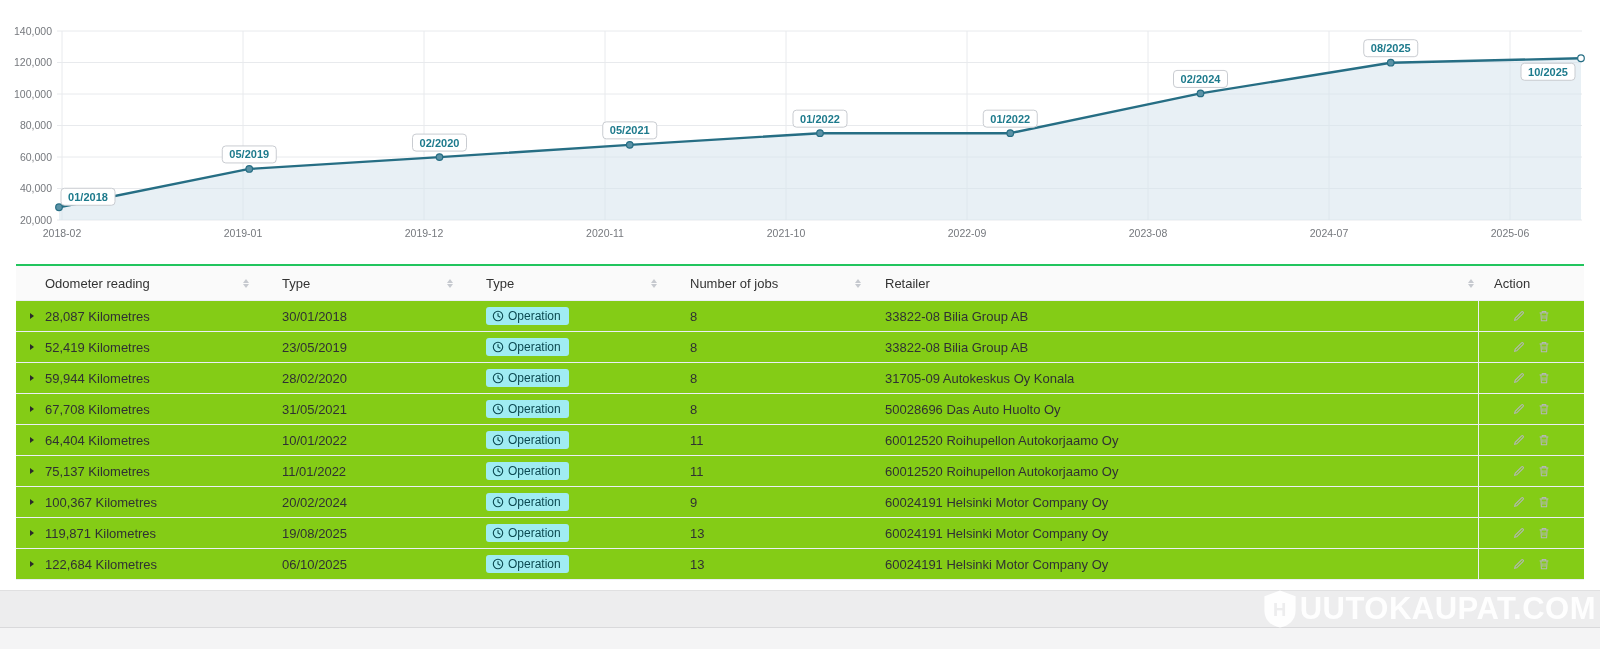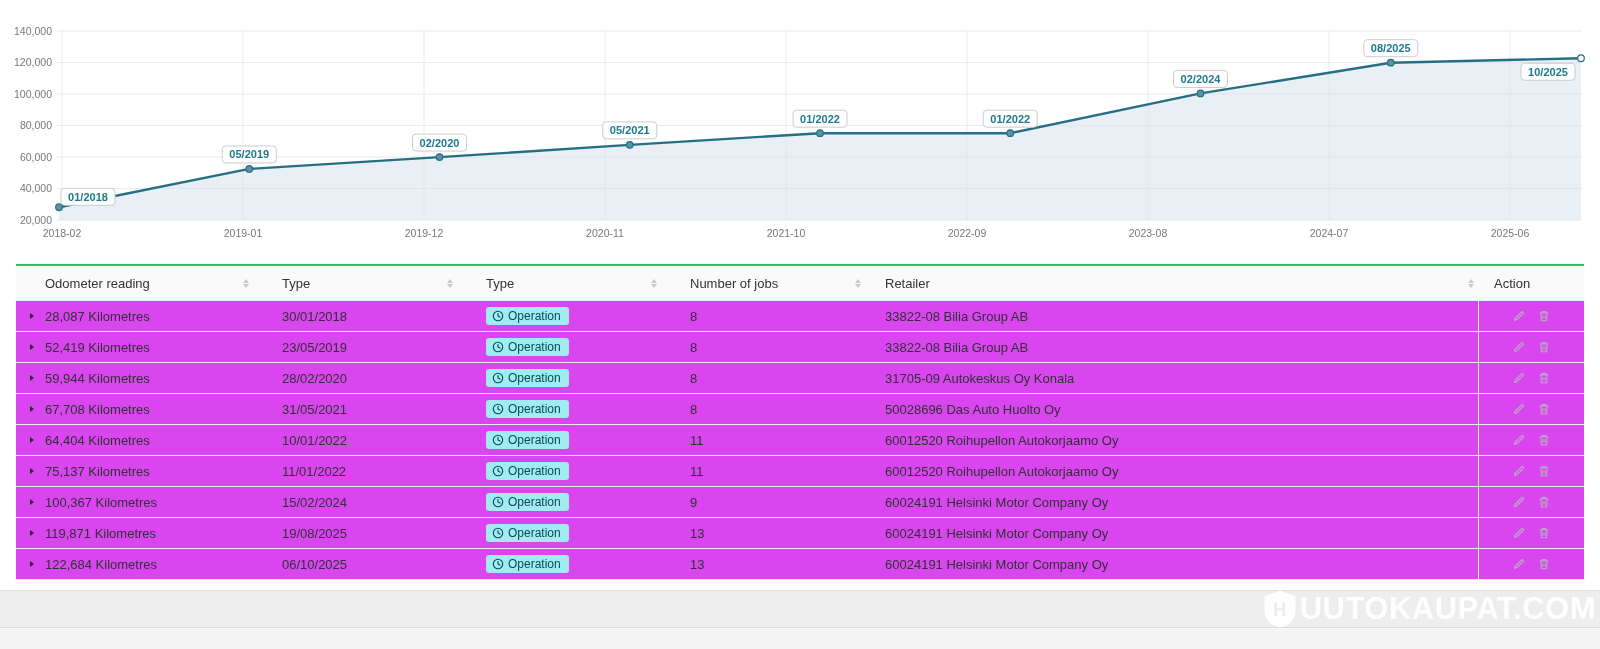--- a/index.html
+++ b/index.html
@@ -15,21 +15,21 @@
   .table{
     margin:18px 16px 0 16px;
     border-top:2px solid #22c55e;
     font-size:13px;color:#303133;
   }
   .tr{
     display:grid;
     grid-template-columns:237px 204px 204px 204px 613px 106px;
     align-items:center;
     border-bottom:1px solid #ebeef5;
-    background:#d946ef;
+    background:#84cc16;
     height:30px;
   }
   .tr.head{
     background:#fafafa;height:34px;font-weight:500;color:#333;
   }
   .td,.th{padding-left:29px;display:flex;align-items:center;white-space:nowrap;overflow:hidden;}
   .td.c1{padding-left:14px;}
   .td.c5,.th.c5{padding-left:20px;}
   .td.c6,.th.c6{padding-left:16px;align-items:center;}
   .th{justify-content:space-between;padding-right:4px;}
@@ -372,21 +372,21 @@
               <path d="M9.2 7 V11"></path>
             </svg>
           </span>
         </div>
       </div>
       <div class="tr">
         <div class="td c1">
           <span class="caret"></span>
           <span>100,367 Kilometres</span>
         </div>
-        <div class="td c2">15/02/2024</div>
+        <div class="td c2">20/02/2024</div>
         <div class="td c3">
           <span class="badge">
             <svg viewBox="0 0 12 12" width="12" height="12">
               <circle cx="6" cy="6" r="4.7" fill="none" stroke="#0c4a52" stroke-width="1.1"></circle>
               <path d="M6 3.6 V6 L7.9 7.1" fill="none" stroke="#0c4a52" stroke-width="1.1" stroke-linecap="round"></path>
             </svg>
             <span>Operation</span>
           </span>
         </div>
         <div class="td c4">9</div>

